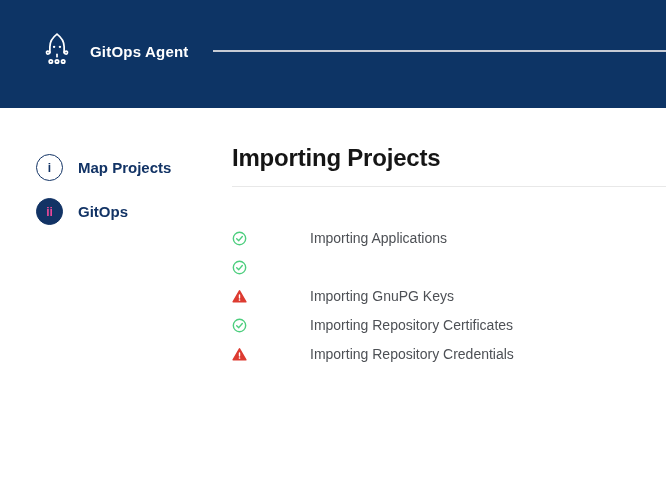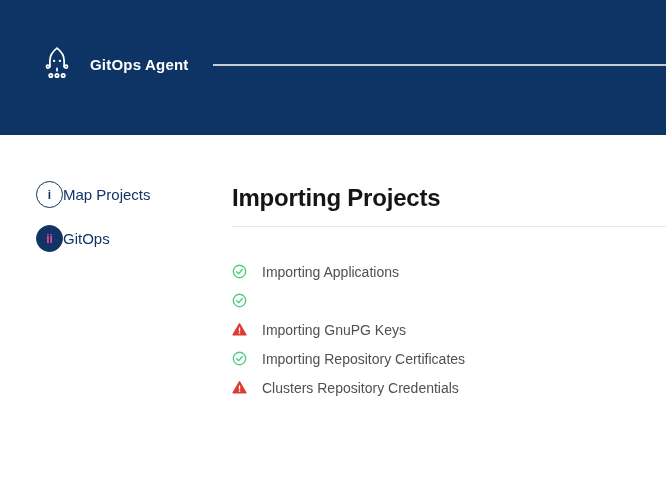--- a/index.html
+++ b/index.html
@@ -15,21 +15,21 @@
   * { box-sizing: border-box; margin: 0; padding: 0; }
   html, body { width: 666px; height: 483px; overflow: hidden; }
   body {
     font-family: "Liberation Sans", "DejaVu Sans", sans-serif;
     background: #ffffff;
     position: relative;
   }
 
   
   .app-header {
-    height: 135px;
+    height: 108px;
     background: var(--navy);
     display: flex;
     align-items: center;
     padding-left: 38px;
   }
   .brand-row {
     display: flex;
     align-items: center;
     width: 100%;
     margin-top: -6px;
@@ -71,45 +71,47 @@
     background: #fff;
     display: flex;
     align-items: center;
     justify-content: center;
     font-size: 12px;
     font-weight: 600;
     flex: 0 0 auto;
   }
   .step.active .bullet { background: var(--sidebar-navy); color: #ec4899; }
   .step-label {
+    margin-left: 15px;
     color: var(--sidebar-navy);
     font-size: 15px;
-    font-weight: 400;
-  }
-
-  main { flex: 1; padding-top: 49px; }
+    font-weight: 700;
+  }
+
+  main { flex: 1; padding-top: 36px; }
   .page-title {
     color: var(--heading);
     font-size: 24px;
     font-weight: 700;
     letter-spacing: -0.2px;
   }
   .title-rule {
     border: none;
     border-top: 1px solid var(--rule);
     margin-top: 14px;
   }
   .import-list {
     list-style: none;
     margin-top: 30px;
   }
   .import-list li {
     display: flex;
-    align-items: center;
+    align-items: flex-end;
     height: 29px;
+    gap: 48px;
   }
   .status-icon {
     width: 15px; height: 15px;
     display: inline-flex;
     align-items: center;
     justify-content: center;
     flex: 0 0 auto;
   }
   .status-icon svg { width: 15px; height: 15px; display: block; }
   .status-icon.success { color: var(--green); }
@@ -197,17 +199,17 @@
           <span class="item-label">Importing Repository Certificates</span>
         </li>
         <li>
           <span class="status-icon error">
             <svg viewBox="0 0 16 16">
               <path d="M8 2 L14.8 13.7 H1.2 Z" fill="currentColor" stroke="currentColor" stroke-width="1.6" stroke-linejoin="round"></path>
               <line x1="8" y1="6.4" x2="8" y2="9.7" stroke="#fff" stroke-width="1.5" stroke-linecap="round"></line>
               <circle cx="8" cy="11.7" r="0.9" fill="#fff"></circle>
             </svg>
           </span>
-          <span class="item-label">Clusters Repository Credentials</span>
+          <span class="item-label">Importing Repository Credentials</span>
         </li>
       </ul>
   </main>
 </div>
 
 </body></html>

